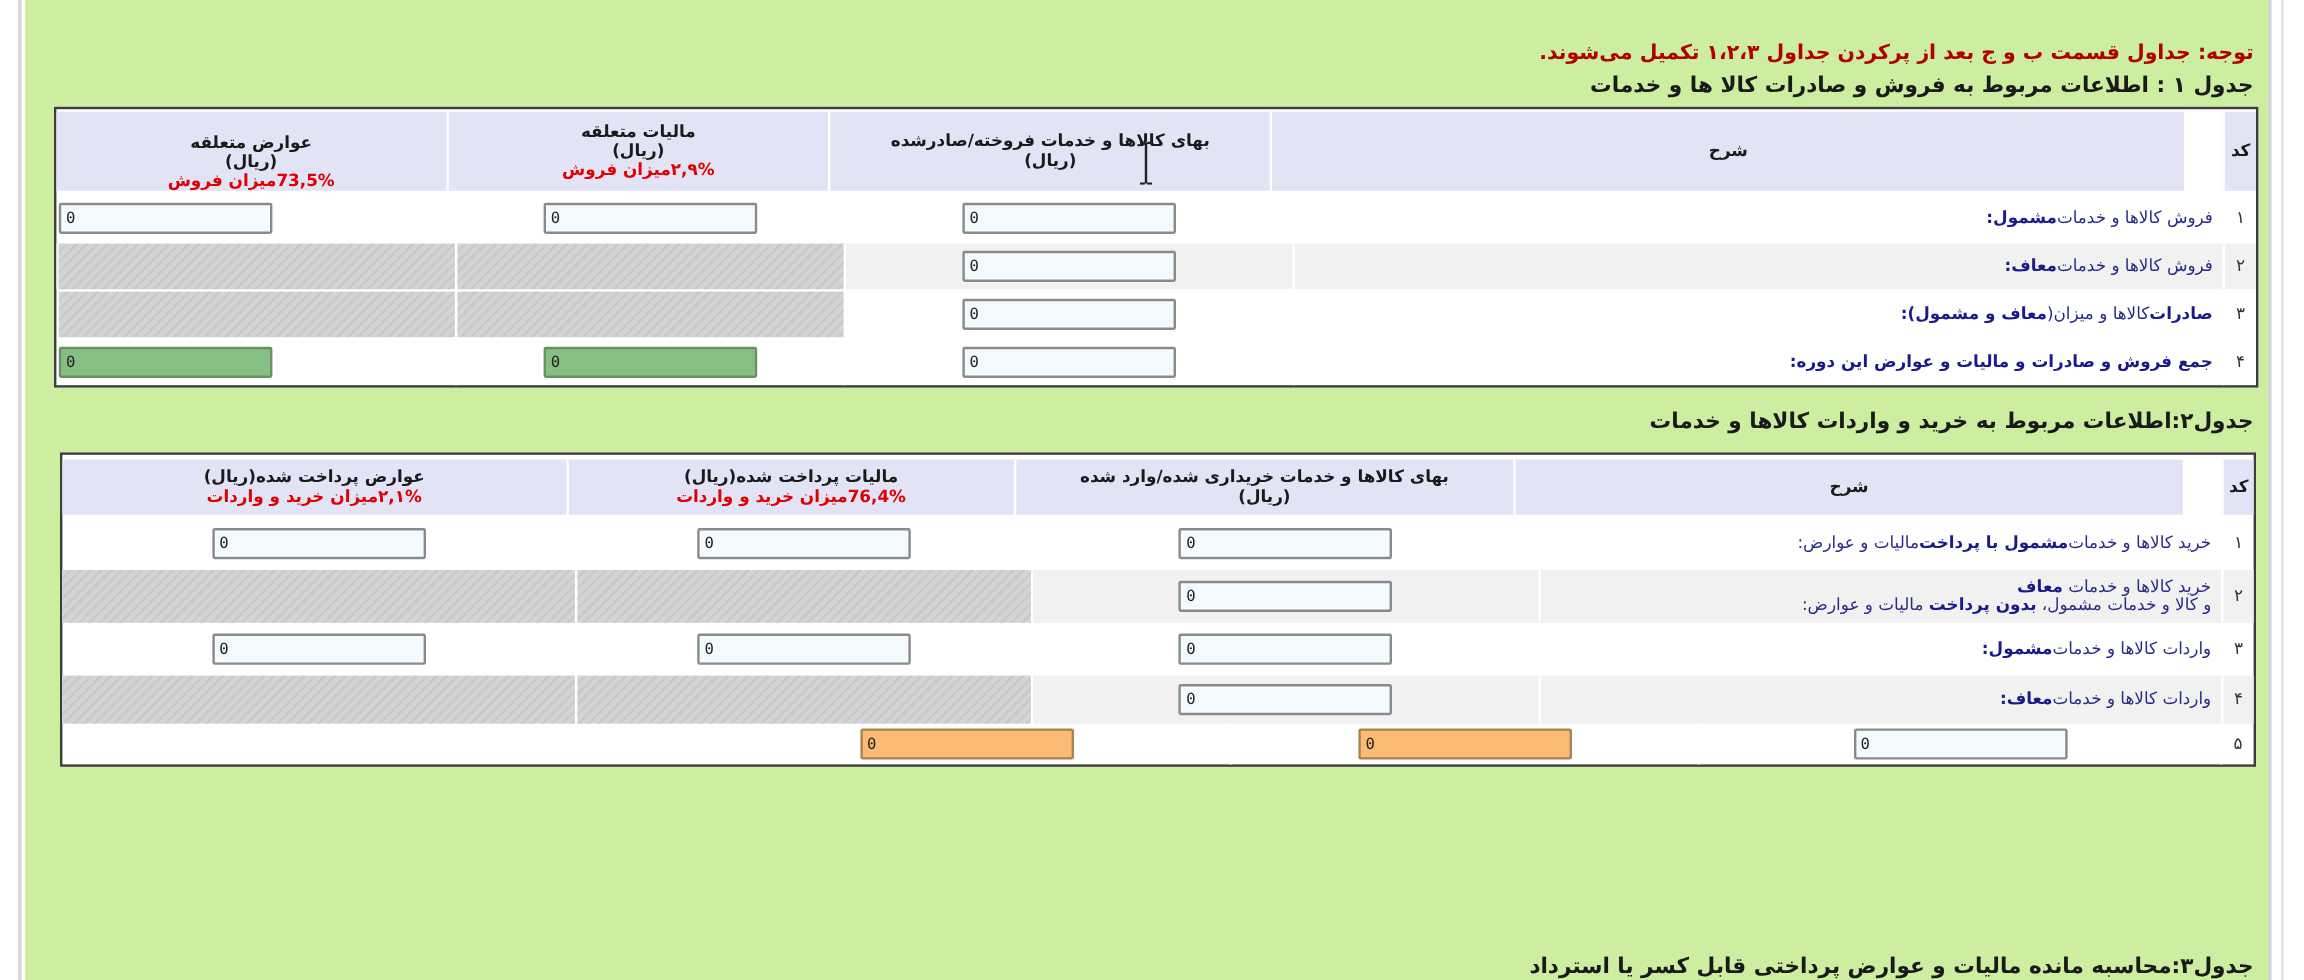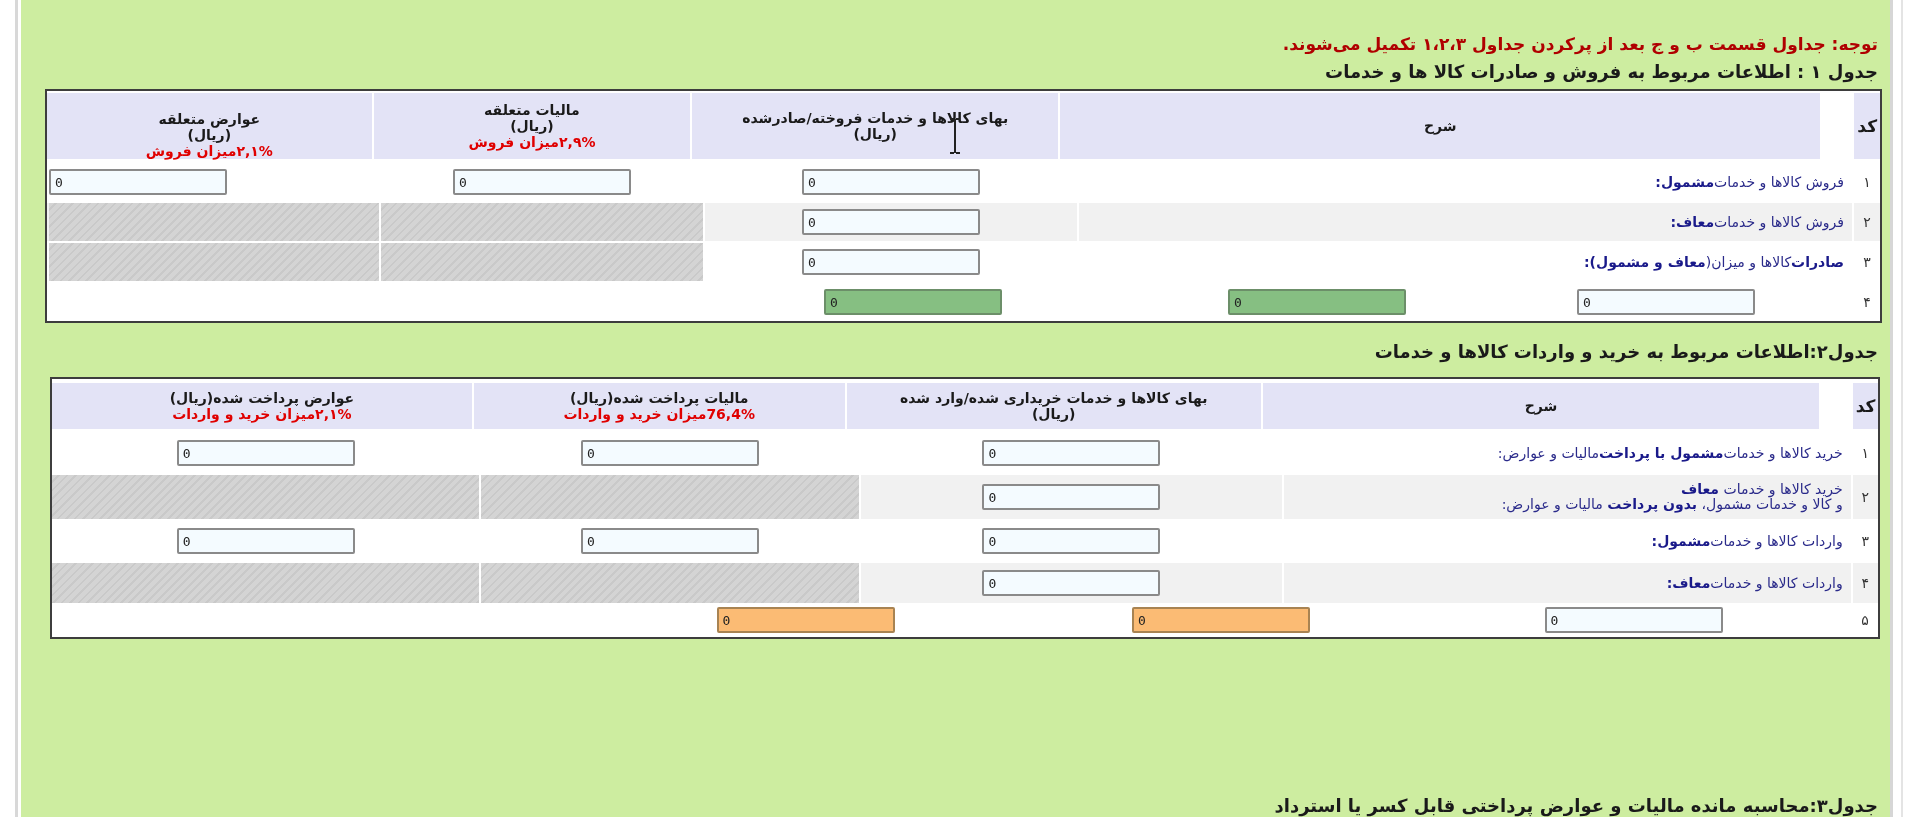--- a/index.html
+++ b/index.html
@@ -21,21 +21,21 @@
   .tbl1 { left: 45px; top: 89px; width: 1837px; height: 234px; }
   .tbl2 { left: 50px; top: 377px; width: 1830px; height: 262px; }
 
   .row { position: absolute; left: 0; right: 0; display: flex; flex-direction: row; }
   .cell { position: relative; height: 100%; display: flex; align-items: center; border-left: 2px solid #ffffff; }
   .hdr .cell { background: #e3e3f6; justify-content: center; text-align: center; font-weight: bold; font-size: 14px; color: #1a1a1a; line-height: 16px; flex-direction: column; }
   .hdr .cell .red { color: #e00000; }
   .row.alt { background: #f1f1f1; }
 
   .c-code { width: 28px; justify-content: center; font-size: 14px; color: #333; }
-  .hdr .c-code { font-size: 17px; margin-left: 32px; }
+  .hdr .c-code { font-size: 14px; margin-left: 32px; }
   .c-desc { justify-content: flex-start; padding-right: 8px; font-size: 14px; color: #2a2a8a; white-space: nowrap; }
   .c-desc b { color: #1a1a8a; }
   .c-desc .two-line { line-height: 15px; }
   .c-num { justify-content: center; }
 
   .t1 .c-desc { width: 775px; }
   .t1 .c-val { width: 374px; }
   .t1 .c-tax { width: 324px; }
   .t1 .c-duty { width: 330px; border-left: none; justify-content: flex-end; }
 
@@ -75,21 +75,21 @@
       <span>(ریال)</span>
     </div>
     <div class="cell c-tax">
       <span>مالیات متعلقه</span>
       <span>(ریال)</span>
       <span class="red">۲,۹%میزان فروش</span>
     </div>
     <div class="cell c-duty">
       <span>عوارض متعلقه</span>
       <span>(ریال)</span>
-      <span class="red">۲,۱%میزان فروش</span>
+      <span class="red">73,5%میزان فروش</span>
     </div>
   </div>
 
   <div class="row" style="top:72px;height:38px;">
     <div class="cell c-code">۱</div>
     <div class="cell c-desc">
         <span>فروش کالاها و خدمات </span>
         <b>مشمول:</b>
       </div>
     <div class="cell c-val c-num">
@@ -125,20 +125,23 @@
       </div>
     <div class="cell c-val c-num">
         <input class="fld" value="0" style="">
       </div>
     <div class="cell c-tax hatch"></div>
     <div class="cell c-duty hatch"></div>
   </div>
 
   <div class="row" style="top:192px;height:38px;">
     <div class="cell c-code">۴</div>
+    <div class="cell c-desc">
+        <b>جمع فروش و صادرات و مالیات و عوارض این دوره:</b>
+      </div>
     <div class="cell c-val c-num">
         <input class="fld" value="0" style="">
       </div>
     <div class="cell c-tax c-num">
         <input class="fld green" readonly="" value="0" style="">
       </div>
     <div class="cell c-duty c-num">
         <input class="fld green" readonly="" value="0" style="">
       </div>
   </div>

